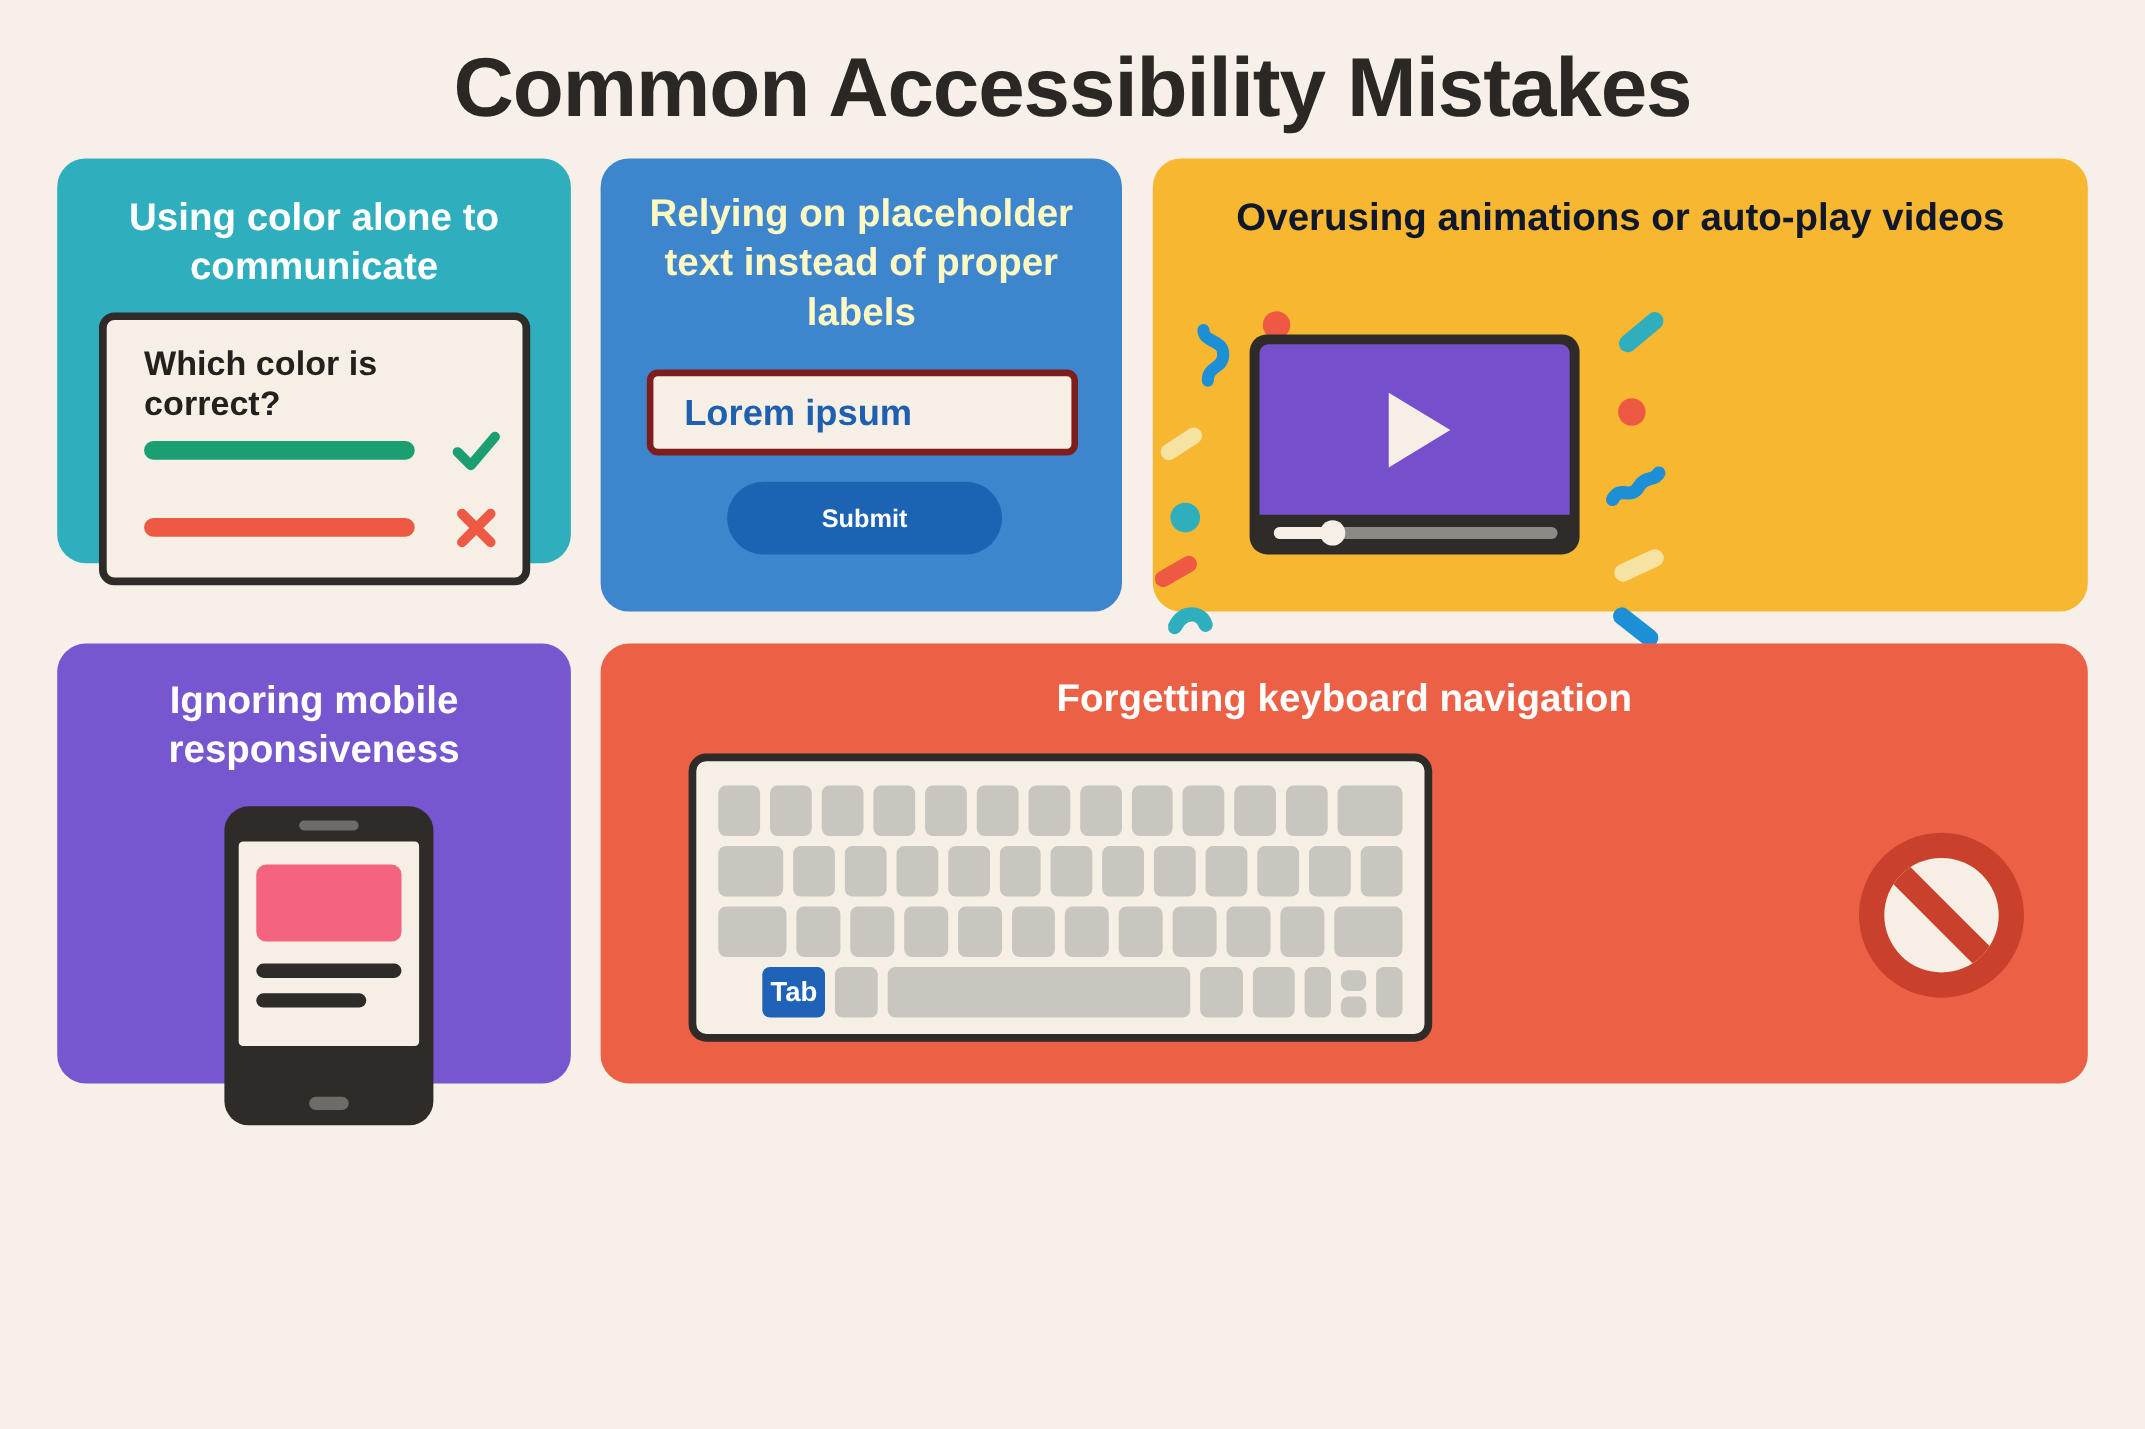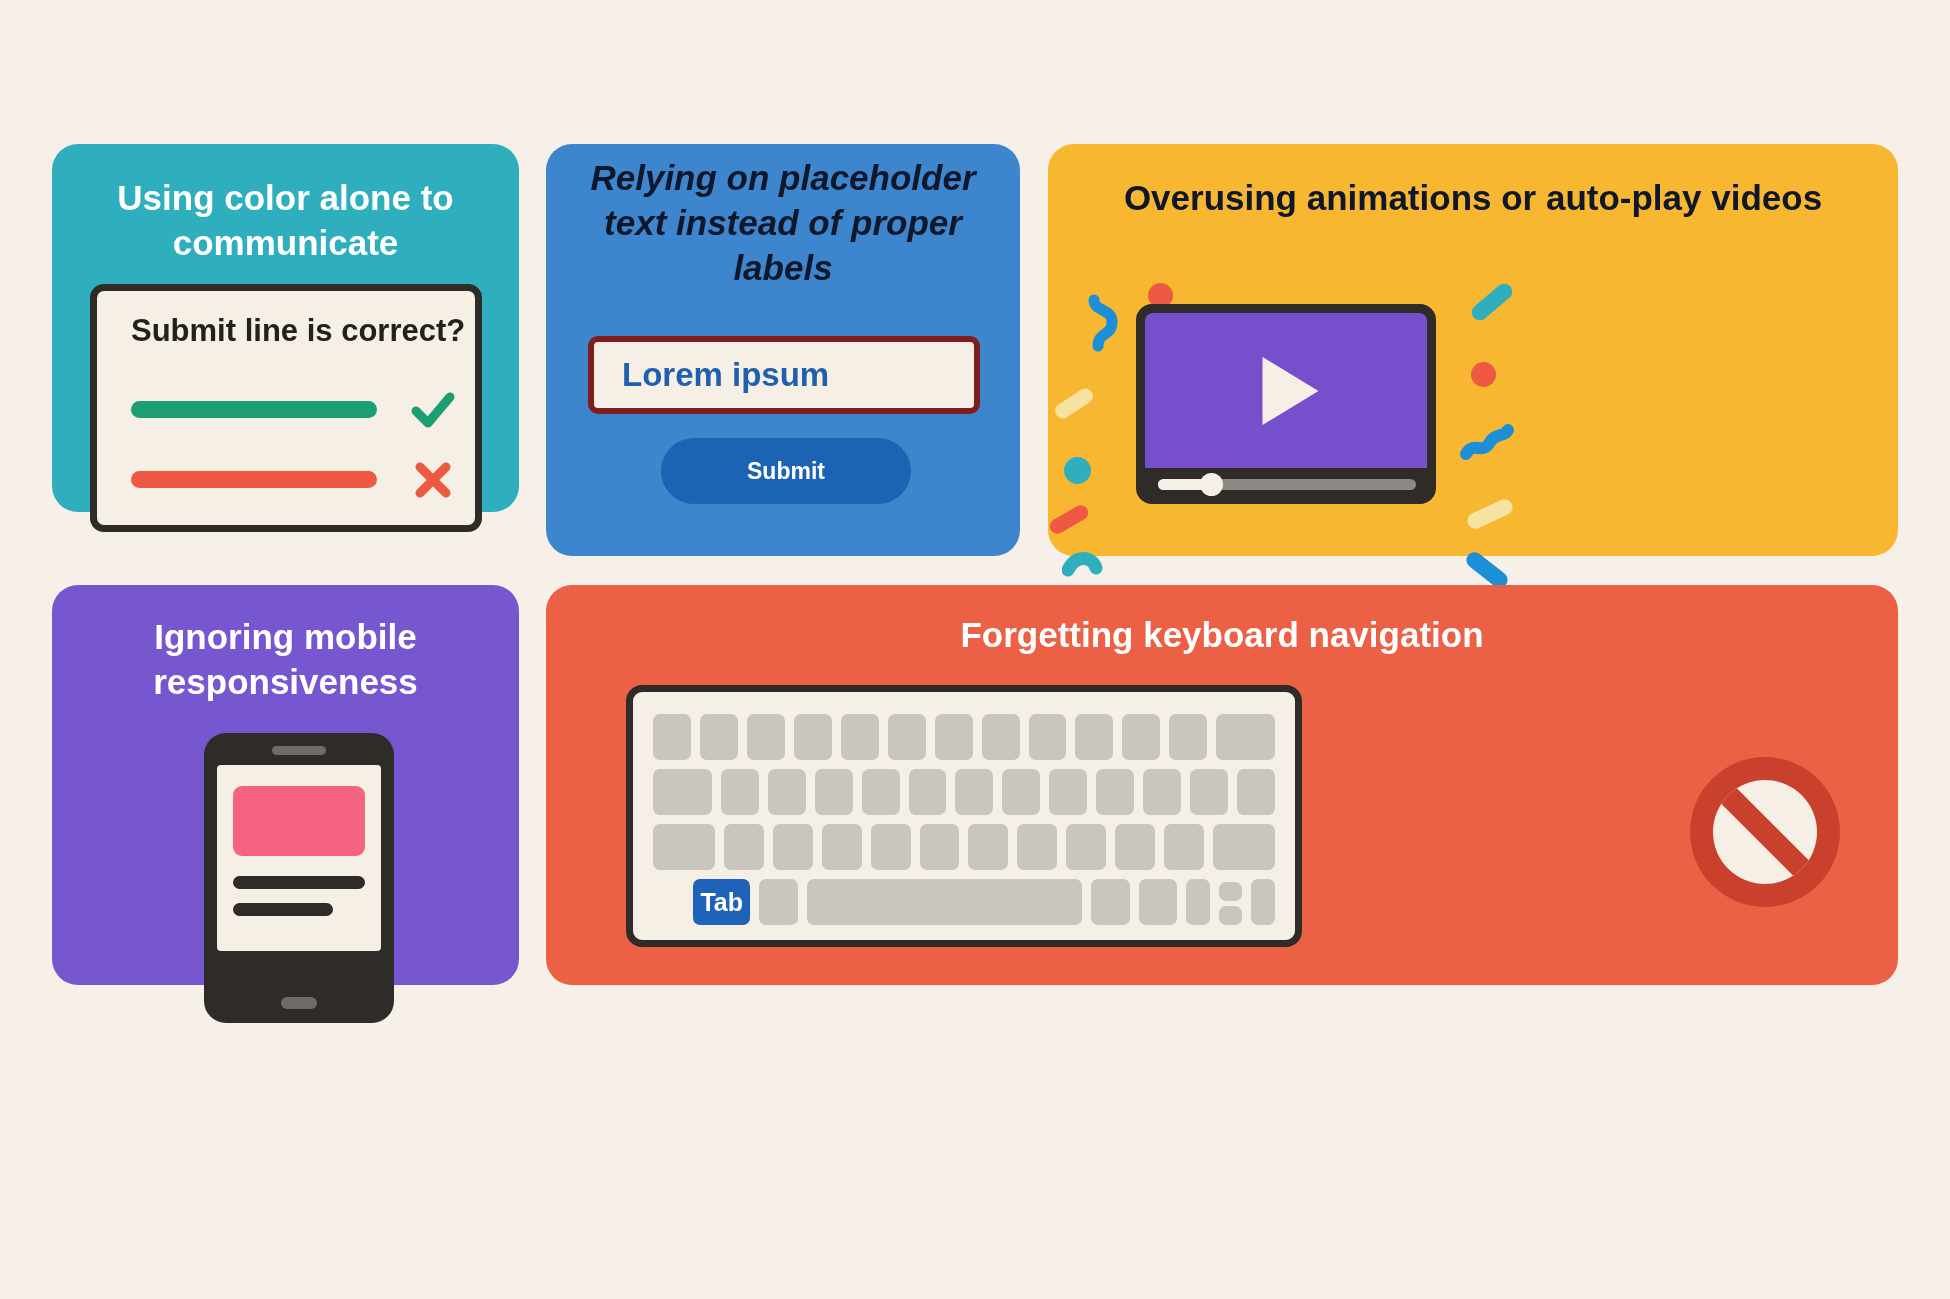--- a/index.html
+++ b/index.html
@@ -95,21 +95,21 @@
   .mark {
     position: absolute;
     right: 0;
     top: 0;
     width: 46px;
     height: 46px;
   }
 
   
   #card-placeholder { left: 546px; top: 144px; width: 474px; height: 412px; background: #3D86CE; }
-  #card-placeholder .card-title { top: 12px; color: #0f172a; font-style: italic; }
+  #card-placeholder .card-title { top: 28px; color: #fef9c3; }
 
   .input-box {
     position: absolute;
     left: 42px;
     top: 192px;
     width: 392px;
     height: 78px;
     background: #F5EFE6;
     border: 6px solid #7f1d1d;
     border-radius: 10px;
@@ -344,26 +344,27 @@
     height: 22px;
     background: #C9402C;
     transform: translate(-50%, -50%) rotate(45deg);
   }
 </style>
 </head>
 <body>
 
 <div class="page">
 
+  <div class="title">Common Accessibility Mistakes</div>
 
   <div class="card" id="card-color">
     <div class="card-title">Using color alone to communicate</div>
 
     <div class="browser-box">
-      <div class="browser-q">Submit line is correct?</div>
+      <div class="browser-q">Which color is correct?</div>
 
       <div class="line-row r1">
         <div class="bar green"></div>
         <div class="mark">
           <svg width="46" height="46" viewBox="0 0 46 46">
             <path d="M6 24 L18 36 L40 10" fill="none" stroke="#1A9E72" stroke-width="9" stroke-linecap="round" stroke-linejoin="round"></path>
           </svg>
         </div>
       </div>
 

